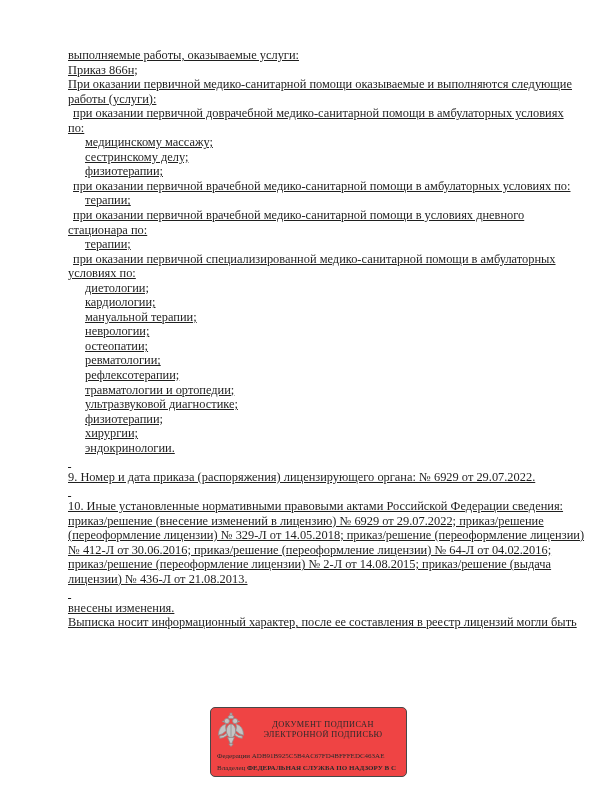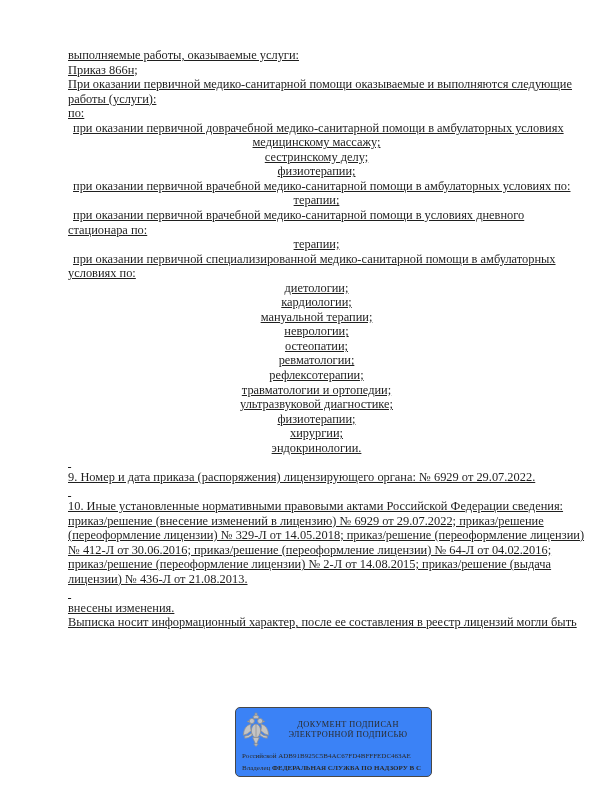--- a/index.html
+++ b/index.html
@@ -14,31 +14,31 @@
     position:absolute;
     left:68px; top:48px;
     width:480px;
     font-size:12.4px;
     line-height:14.55px;
     color:#1f1f1f;
     text-decoration:underline;
   }
   .line { white-space:nowrap; min-height:14.55px; }
   .i1 { padding-left:5px; }
-  .i2 { padding-left:17px;text-align:center; }
+  .i2 { padding-left:17px; }
 
   .stamp {
     position:absolute;
-    left:235px; top:707px;
+    left:210px; top:707px;
     width:197px; height:70px;
     border:1.5px solid #474747;
     border-radius:5px;
     box-sizing:border-box;
     overflow:hidden;
-    background:#3b82f6;
+    background:#ef4444;
   }
   .stamp-head {
     display:flex;
     align-items:center;
     padding:4px 4px 0 5px;
   }
   .eagle { width:30px; height:36px; flex:0 0 auto; }
   .stamp-title {
     flex:1;
     text-align:center;
@@ -58,22 +58,22 @@
   .stamp-body .bold { font-weight:bold; }
 </style>
 </head>
 <body>
 
 <div class="doc-lines">
     <div class="line">выполняемые работы, оказываемые услуги:</div>
     <div class="line">Приказ 866н;</div>
     <div class="line">При оказании первичной медико-санитарной помощи оказываемые и выполняются следующие</div>
     <div class="line">работы (услуги):</div>
+    <div class="line i1">при оказании первичной доврачебной медико-санитарной помощи в амбулаторных условиях</div>
     <div class="line">по:</div>
-    <div class="line i1">при оказании первичной доврачебной медико-санитарной помощи в амбулаторных условиях</div>
     <div class="line i2">медицинскому массажу;</div>
     <div class="line i2">сестринскому делу;</div>
     <div class="line i2">физиотерапии;</div>
     <div class="line i1">при оказании первичной врачебной медико-санитарной помощи в амбулаторных условиях по:</div>
     <div class="line i2">терапии;</div>
     <div class="line i1">при оказании первичной врачебной медико-санитарной помощи в условиях дневного</div>
     <div class="line">стационара по:</div>
     <div class="line i2">терапии;</div>
     <div class="line i1">при оказании первичной специализированной медико-санитарной помощи в амбулаторных</div>
     <div class="line">условиях по:</div>
@@ -122,17 +122,17 @@
         <path d="M17,42.5 L23,42.5 L20,46 Z"></path>
       </g>
       <line x1="20" y1="16" x2="20" y2="33" stroke="#8f8f8f" stroke-width="1"></line>
     </svg>
     <div class="stamp-title">
       <div>ДОКУМЕНТ ПОДПИСАН</div>
       <div>ЭЛЕКТРОННОЙ ПОДПИСЬЮ</div>
     </div>
   </div>
   <div class="stamp-body">
-    <div><span>Российской</span>&nbsp;<span>ADB91B925C5B4AC67FD4BFFFEDC463AE</span></div>
+    <div><span>Федерации</span>&nbsp;<span>ADB91B925C5B4AC67FD4BFFFEDC463AE</span></div>
     <div><span>Владелец</span>&nbsp;<span class="bold">ФЕДЕРАЛЬНАЯ СЛУЖБА ПО НАДЗОРУ В С</span></div>
     <div>Действителен с 11.02.2025 по 07.05.2026</div>
   </div>
 </div>
 
 </body></html>

